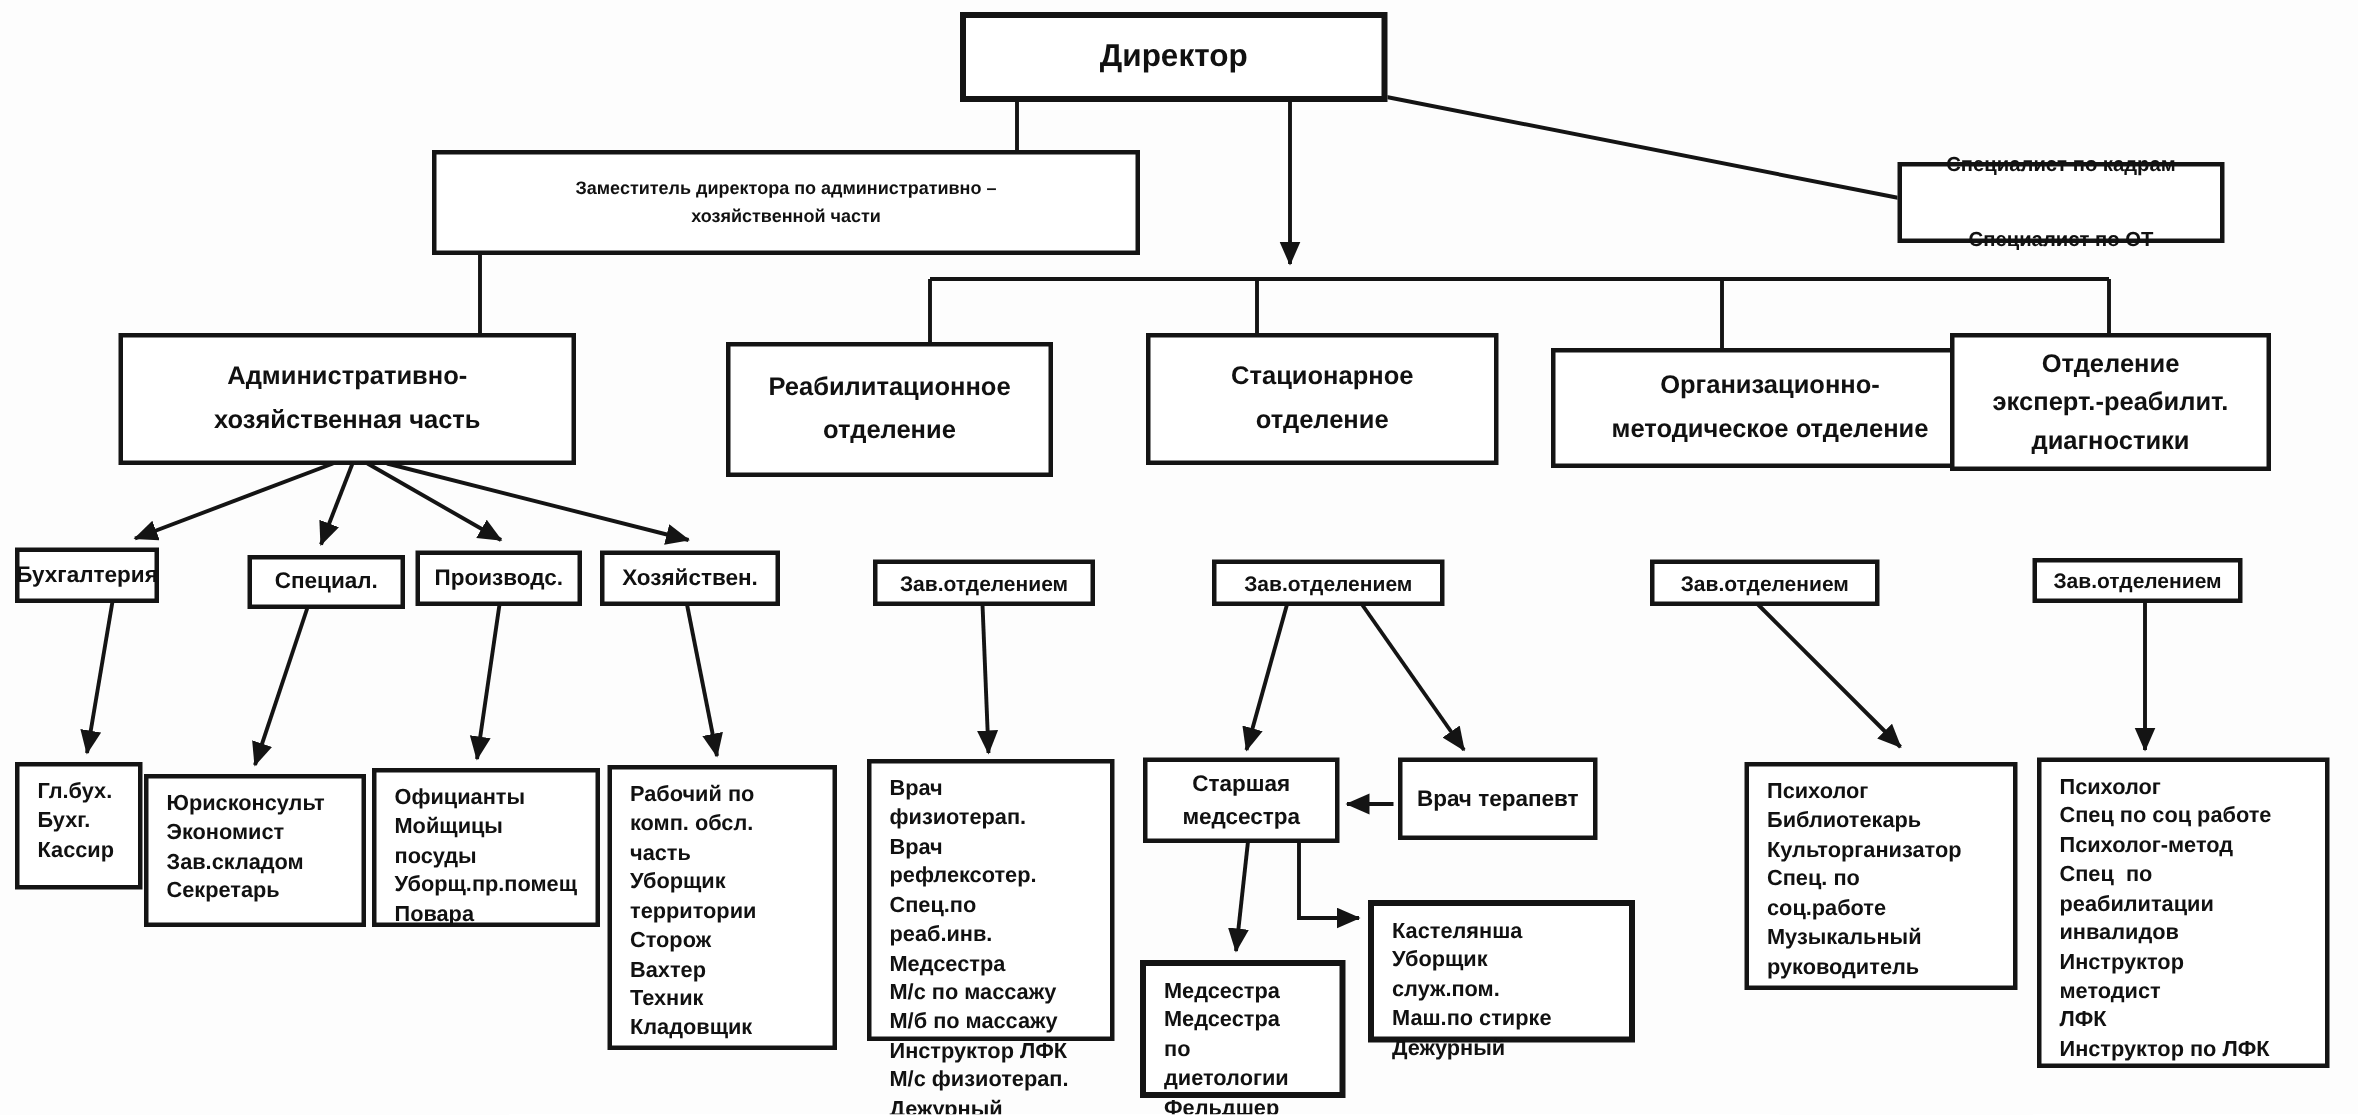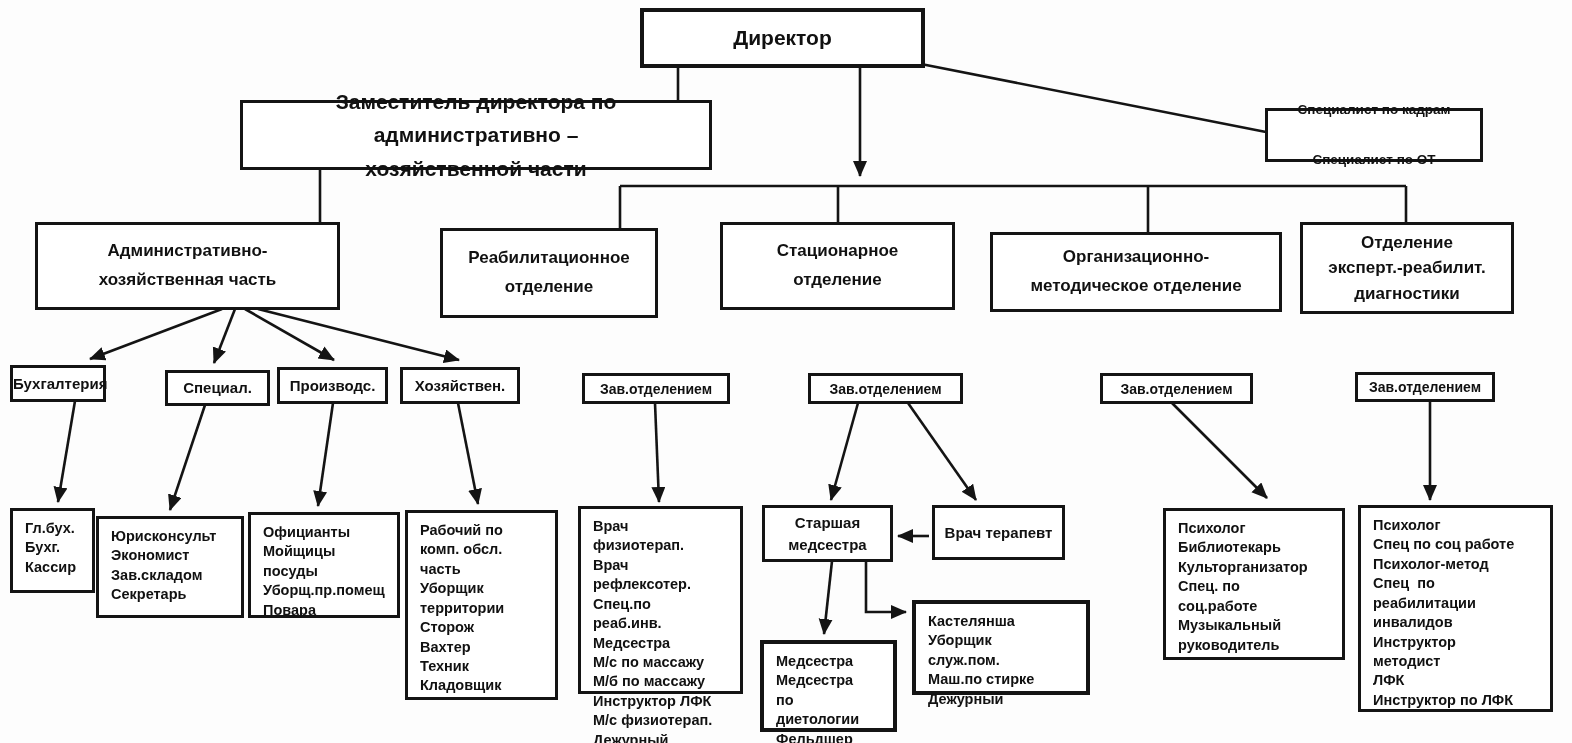--- a/index.html
+++ b/index.html
@@ -15,28 +15,28 @@
   .box{
     position:absolute;
     background:#ffffff;
     border:3px solid #141414;
     box-sizing:border-box;
     font-weight:bold;
     color:#111;
   }
   .center{
     display:flex;flex-direction:column;
-    justify-content:center;
+    align-items:center;justify-content:center;
     text-align:center;
   }
   .list{padding:8px 20px 0 12px;text-align:left;}
   .ln{white-space:pre-wrap;}
   .f21{font-size:21px;}
-  .f18{font-size:21px;line-height:1.6;}
-  .f17{font-size:17px;line-height:1.7;}
+  .f18{font-size:12px;line-height:1.6;margin-left:48px;}
+  .f17{font-size:17px;line-height:1.7;margin-left:44px;}
   .f16{font-size:17px;line-height:1.5;}
   .f15{font-size:15px;line-height:1.45;}
   .f14{font-size:14px;}
   .f13{font-size:13.5px;line-height:1.65;gap:28px;}
   .staff{font-size:14.5px;line-height:1.34;}
   .thick{border-width:4px;}
   .front{z-index:2;}
 </style>
 </head>
 <body>

